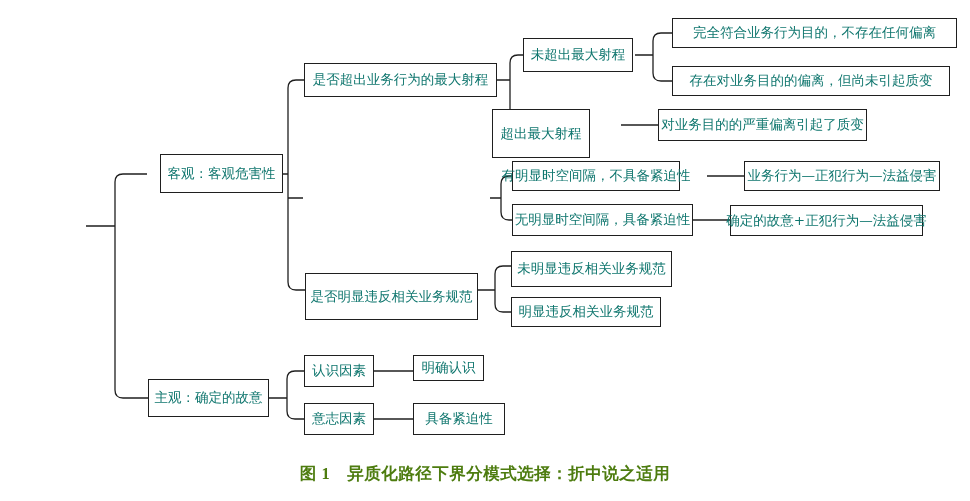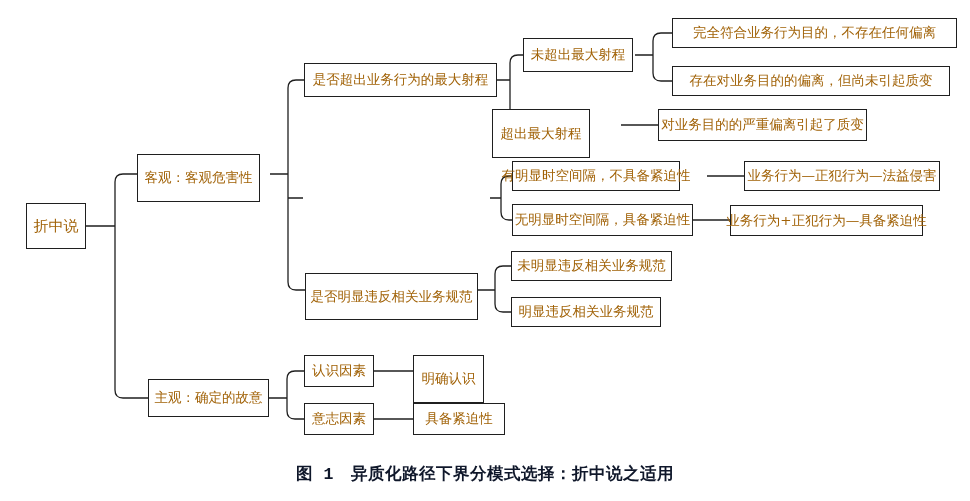--- a/index.html
+++ b/index.html
@@ -13,36 +13,36 @@
     overflow: hidden;
   }
   .edges { position: absolute; left: 0; top: 0; }
   .node {
     position: absolute;
     display: flex;
     align-items: center;
     justify-content: center;
     border: 1.2px solid #1f1f1f;
     background: #ffffff;
-    color: #a16207;
+    color: #0f766e;
     font-size: 13.5px;
     line-height: 1;
     white-space: nowrap;
   }
   .node-root { font-size: 15px; }
   .caption {
     position: absolute;
     left: 0;
     top: 463px;
     width: 100%;
     text-align: center;
-    font-family: Liberation Mono, monospace;
+    font-family: Liberation Serif, serif;
     font-weight: 700;
     font-size: 16.5px;
-    color: #0f172a;
+    color: #4d7c0f;
     letter-spacing: 0.5px;
   }
 </style>
 </head>
 <body>
 
 <div class="canvas">
 
   <svg class="edges" width="970" height="501" viewBox="0 0 970 501">
     <g fill="none" stroke="#1f1f1f" stroke-width="1.3">
@@ -54,43 +54,42 @@
       <path d="M490 198 H501 M501 198 V184 Q501 176 509 176 H512 M501 198 V212 Q501 220 509 220 H512"></path>
       <path d="M707 176 H744"></path>
       <path d="M693 220 H730"></path>
       <path d="M478 290 H495 M495 290 V274 Q495 266 503 266 H511 M495 290 V304 Q495 312 503 312 H511"></path>
       <path d="M269 398 H287 M287 398 V379 Q287 371 295 371 H304 M287 398 V411 Q287 419 295 419 H304"></path>
       <path d="M374 371 H413"></path>
       <path d="M374 419 H413"></path>
     </g>
   </svg>
 
-  <div class="node node-root" style="left:26px;top:203px;width:60px;height:46px">折中说</div>
 
-  <div class="node" style="left:137px;top:154px;width:123px;height:48px">客观：客观危害性</div>
+  <div class="node" style="left:160px;top:154px;width:123px;height:39px">客观：客观危害性</div>
   <div class="node" style="left:148px;top:379px;width:121px;height:38px">主观：确定的故意</div>
 
   <div class="node" style="left:304px;top:63px;width:193px;height:34px">是否超出业务行为的最大射程</div>
   <div class="node" style="left:305px;top:273px;width:173px;height:47px">是否明显违反相关业务规范</div>
 
   <div class="node" style="left:523px;top:38px;width:110px;height:34px">未超出最大射程</div>
   <div class="node" style="left:492px;top:109px;width:98px;height:49px">超出最大射程</div>
 
   <div class="node" style="left:672px;top:18px;width:285px;height:30px">完全符合业务行为目的，不存在任何偏离</div>
   <div class="node" style="left:672px;top:66px;width:278px;height:30px">存在对业务目的的偏离，但尚未引起质变</div>
   <div class="node" style="left:658px;top:109px;width:209px;height:32px">对业务目的的严重偏离引起了质变</div>
 
   <div class="node" style="left:512px;top:161px;width:168px;height:30px">有明显时空间隔，不具备紧迫性</div>
   <div class="node" style="left:512px;top:204px;width:181px;height:32px">无明显时空间隔，具备紧迫性</div>
   <div class="node" style="left:744px;top:161px;width:196px;height:30px">业务行为—正犯行为—法益侵害</div>
-  <div class="node" style="left:730px;top:205px;width:193px;height:31px">业务行为+正犯行为—具备紧迫性</div>
+  <div class="node" style="left:730px;top:205px;width:193px;height:31px">确定的故意+正犯行为—法益侵害</div>
 
-  <div class="node" style="left:511px;top:251px;width:161px;height:30px">未明显违反相关业务规范</div>
+  <div class="node" style="left:511px;top:251px;width:161px;height:36px">未明显违反相关业务规范</div>
   <div class="node" style="left:511px;top:297px;width:150px;height:30px">明显违反相关业务规范</div>
 
   <div class="node" style="left:304px;top:355px;width:70px;height:32px">认识因素</div>
   <div class="node" style="left:304px;top:403px;width:70px;height:32px">意志因素</div>
-  <div class="node" style="left:413px;top:355px;width:71px;height:48px">明确认识</div>
+  <div class="node" style="left:413px;top:355px;width:71px;height:26px">明确认识</div>
   <div class="node" style="left:413px;top:403px;width:92px;height:32px">具备紧迫性</div>
 
   <div class="caption">图 1　异质化路径下界分模式选择：折中说之适用</div>
 
 </div>
 
 </body></html>

